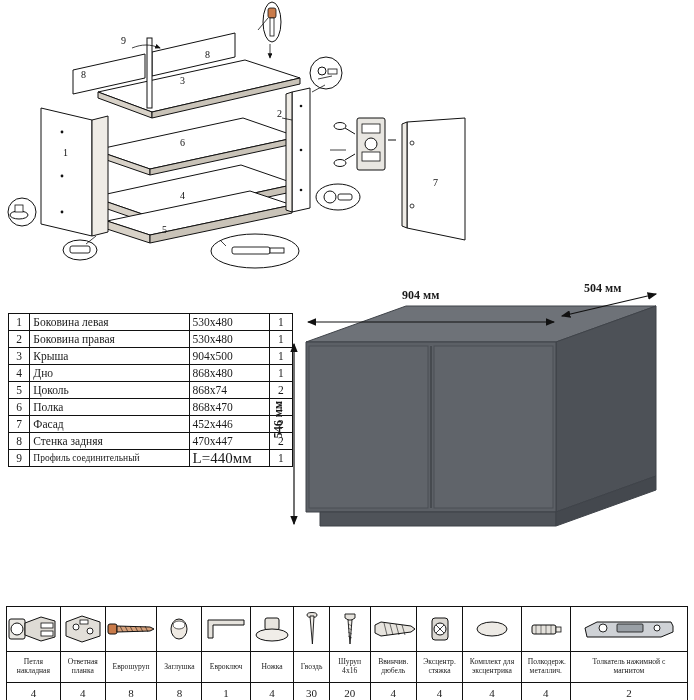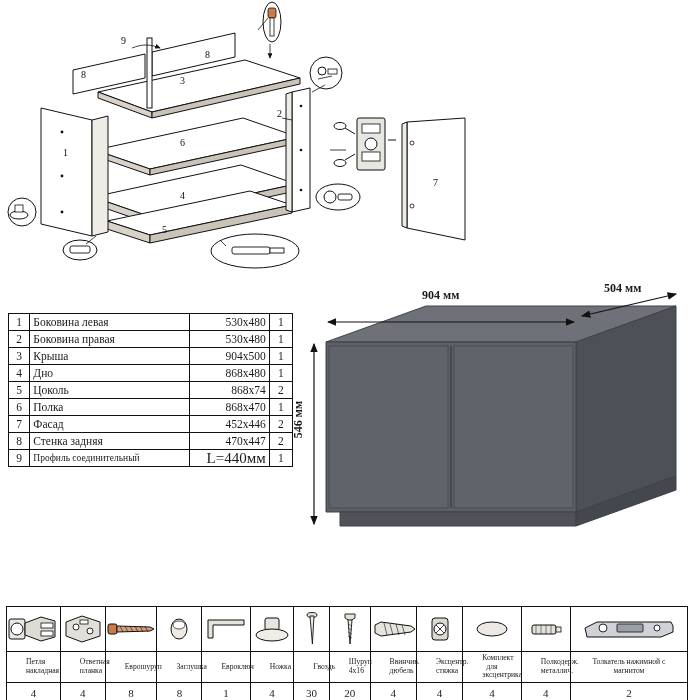--- a/index.html
+++ b/index.html
@@ -8,35 +8,35 @@
 
   
   .diagram{position:absolute;left:0;top:0;width:694px;height:290px;}
   .diagram svg{position:absolute;left:0;top:0;}
 
   
   .parts-table{position:absolute;left:8px;top:313px;width:285px;border-collapse:collapse;}
   .parts-table td{border:1px solid #111;font-size:11.5px;height:16px;padding:0 3px;line-height:15px;}
   .parts-table td.num{width:14px;text-align:center;}
   .parts-table td.name{width:150px;text-align:left;}
-  .parts-table td.size{width:72px;text-align:right;}
+  .parts-table td.size{width:72px;text-align:left;}
   .parts-table td.qty{width:16px;text-align:center;}
   .parts-table tr.small td.name{font-size:9.5px;margin-top:27px;}
   .parts-table tr.small td.size{font-size:15px;}
 
   
-  .cabinet-wrap{position:absolute;left:304px;top:280px;width:390px;height:285px;}
+  .cabinet-wrap{position:absolute;left:284px;top:280px;width:390px;height:285px;}
   .cabinet-wrap svg{position:absolute;left:0;top:0;}
 
   
   .kit-title{position:absolute;left:0;top:586px;width:694px;text-align:center;font-size:15px;font-weight:bold;}
   .kit{position:absolute;left:6px;top:606px;width:682px;border-collapse:collapse;table-layout:fixed;}
   .kit td{border:1px solid #111;text-align:center;vertical-align:middle;}
   .kit tr.icons td{height:44px;padding:0;}
-  .kit tr.labels td{height:28px;font-size:7.6px;line-height:8.6px;padding:1px 19px;font-family:"Liberation Serif",serif;}
+  .kit tr.labels td{height:28px;font-size:7.6px;line-height:8.6px;padding:1px 6px;font-family:"Liberation Serif",serif;}
   .kit tr.counts td{height:18px;font-size:11px;}
   .icon-svg{display:block;margin:0 auto;}
 
   .dim-label{font-weight:bold;font-size:12px;}
 </style>
 </head>
 <body>
 
 <div class="root">
 

